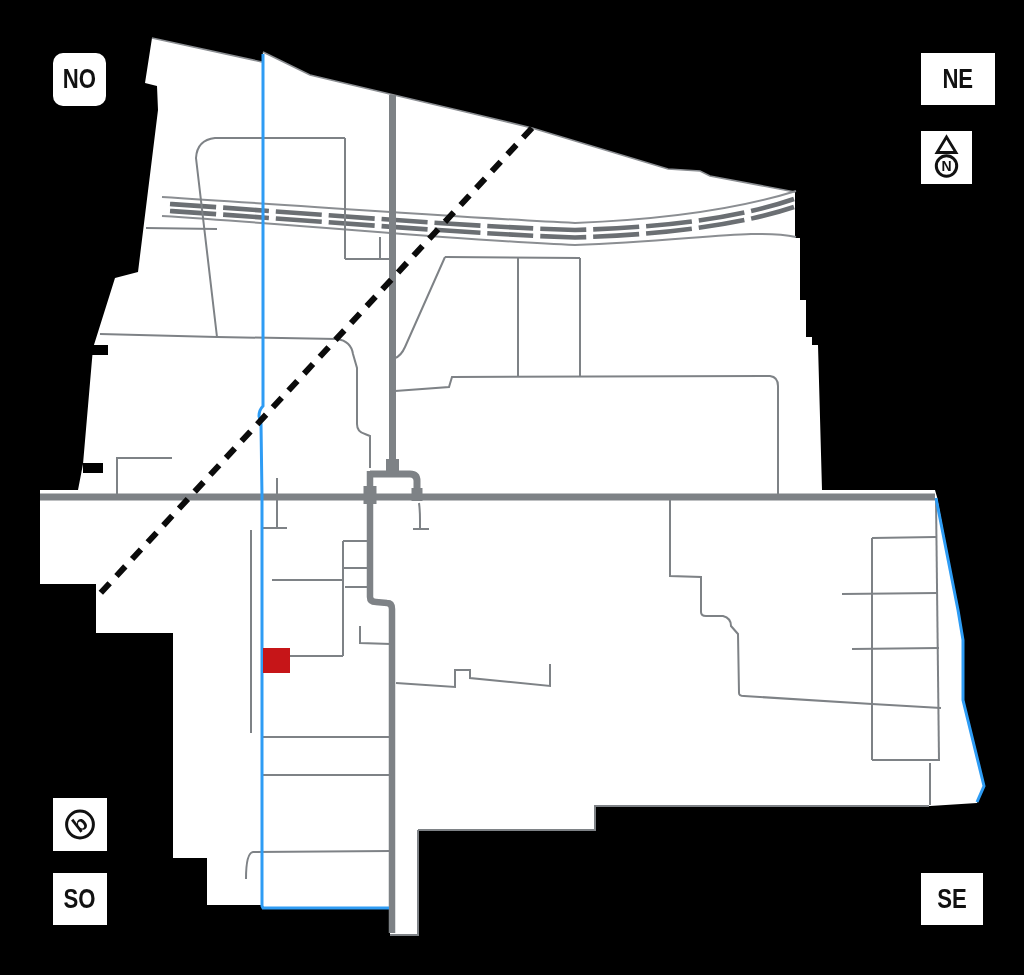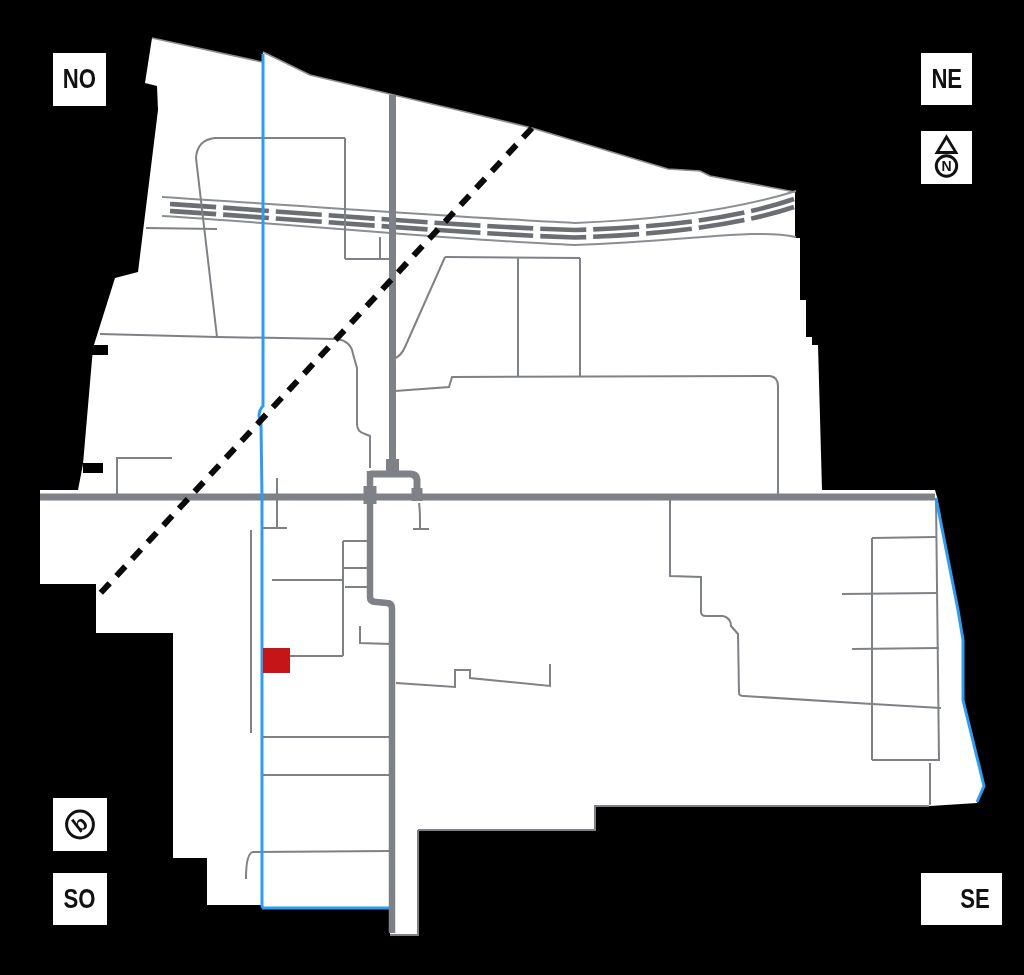--- a/index.html
+++ b/index.html
@@ -98,25 +98,25 @@
     <path d="M936,498 L958,610 L963,640 L963,700 L984,786 L977,802" fill="none" stroke="#2e9cf4" stroke-width="3"></path>
 
     <rect x="92" y="345" width="16" height="10" fill="#000"></rect>
     <rect x="83" y="463" width="20" height="10" fill="#000"></rect>
 
     <path d="M532,128 L96,598" fill="none" stroke="#0b0b0b" stroke-width="6" stroke-dasharray="13 10"></path>
 
     <rect x="263" y="648" width="27" height="25" fill="#c61518"></rect>
   </svg>
 
-  <div class="legend-box" style="left:53px;top:53px;width:53px;height:53px;">
+  <div class="legend-box" style="left:53px;top:53px;width:53px;height:53px;border-radius:10px;">
     <span class="corner-label">NO</span>
   </div>
 
-  <div class="legend-box" style="left:921px;top:53px;width:51px;height:52px;">
+  <div class="legend-box" style="left:921px;top:53px;width:74px;height:52px;">
     <span class="corner-label">NE</span>
   </div>
 
   <div class="legend-box" style="left:921px;top:131px;width:51px;height:53px;">
     <div class="scale-inner">
       <svg width="51" height="53" viewBox="0 0 51 53">
         <polygon points="25.5,6 35,21.5 16,21.5" fill="none" stroke="#111" stroke-width="2.8"></polygon>
         <circle cx="25.5" cy="35" r="10.2" fill="none" stroke="#111" stroke-width="3"></circle>
       </svg>
       <span class="compass-n">N</span>
@@ -129,18 +129,18 @@
         <circle cx="27" cy="26.5" r="13.4" fill="none" stroke="#111" stroke-width="3"></circle>
       </svg>
       <span class="logo-b">b</span>
     </div>
   </div>
 
   <div class="legend-box" style="left:53px;top:873px;width:54px;height:52px;">
     <span class="corner-label">SO</span>
   </div>
 
-  <div class="legend-box" style="left:921px;top:873px;width:54px;height:52px;padding-left:27px;">
+  <div class="legend-box" style="left:921px;top:873px;width:62px;height:52px;">
     <span class="corner-label">SE</span>
   </div>
 
 
 </div>
 
 </body></html>

